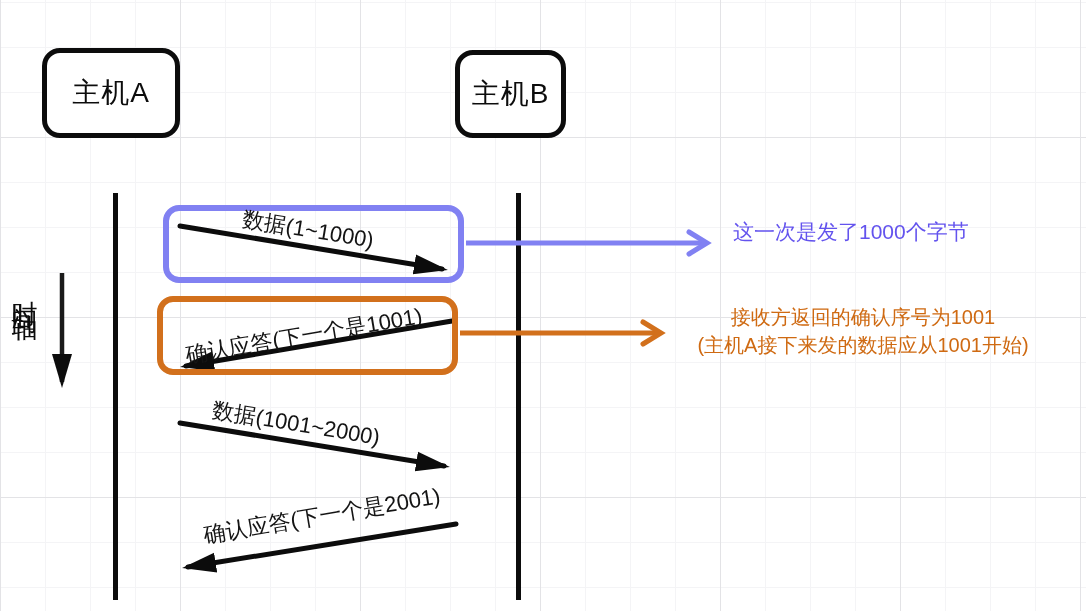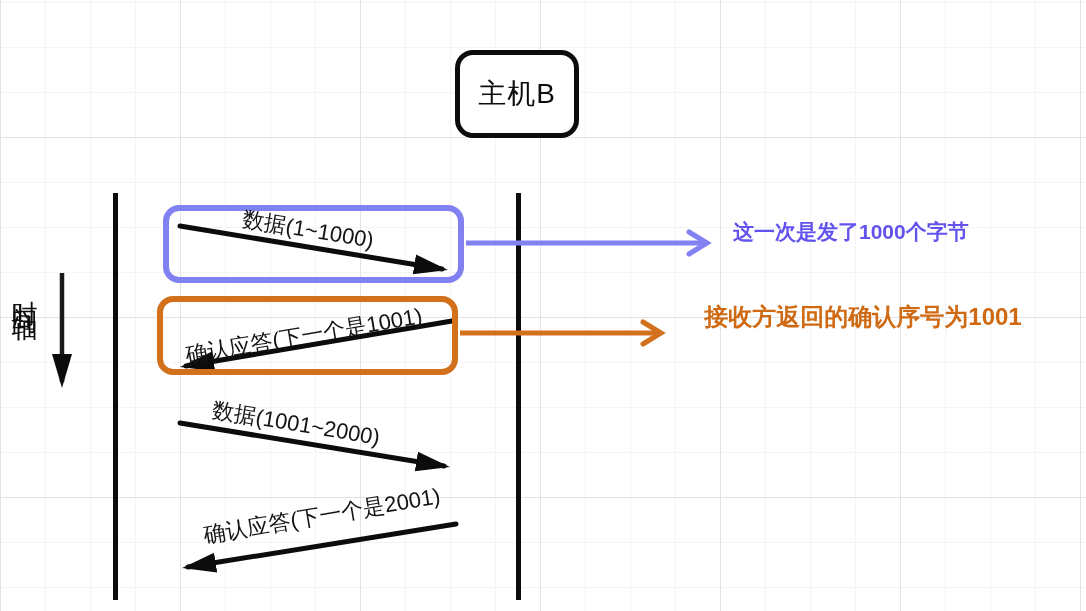--- a/index.html
+++ b/index.html
@@ -15,47 +15,50 @@
     background-size:180px 180px,180px 180px,45px 45px,45px 45px;
     background-position:0 0,0 137px,0 0,0 2px;
   }
   .host-box{
     position:absolute;box-sizing:border-box;
     border:5px solid #0c0c0c;border-radius:18px;background:#ffffff;
     display:flex;align-items:center;justify-content:center;
     font-size:28px;color:#0c0c0c;letter-spacing:1px;
   }
   .host-a{left:42px;top:48px;width:138px;height:90px;}
-  .host-b{left:455px;top:50px;width:124px;height:88px;}
+  .host-b{left:455px;top:50px;width:111px;height:88px;}
   .lifeline{position:absolute;width:5px;background:#0c0c0c;}
   .lifeline-a{left:113px;top:193px;height:407px;}
   .lifeline-b{left:516px;top:193px;height:407px;}
   .time-axis-label{
     position:absolute;left:10px;top:280px;
     writing-mode:vertical-lr;text-orientation:upright;
     font-size:26px;color:#0c0c0c;letter-spacing:7px;line-height:30px;
   }
   .arrows-layer{position:absolute;left:0;top:0;width:1086px;height:611px;pointer-events:none;}
   .hl-box{position:absolute;box-sizing:border-box;border-radius:16px;background:transparent;}
   .hl-purple{left:163px;top:205px;width:301px;height:78px;border:6px solid #8181f2;}
   .hl-orange{left:157px;top:296px;width:301px;height:79px;border:6px solid #d2701c;}
   .msg-label{
     position:absolute;white-space:nowrap;font-size:22px;color:#141414;
     transform:translate(-50%,-50%) rotate(var(--rot));
   }
-  .ann{position:absolute;font-weight:bold;white-space:nowrap;}
+  .ann{position:absolute;font-weight:normal;white-space:nowrap;}
   .ann div{line-height:28px;}
   .ann-purple{left:733px;top:218px;font-size:21px;color:#6353ee;text-align:left;}
-  .ann-orange{left:640px;top:303px;width:446px;font-size:24px;color:#cf6a12;text-align:center;}
+  .ann-orange{left:640px;top:303px;width:446px;font-size:20px;color:#cf6a12;text-align:center;}
 </style>
 </head>
 <body>
 
 <div class="canvas">
 
+  <div class="host-box host-a">
+    <span>主机A</span>
+  </div>
   <div class="host-box host-b">
     <span>主机B</span>
   </div>
 
   <div class="lifeline lifeline-a"></div>
   <div class="lifeline lifeline-b"></div>
 
   <div class="time-axis-label">时间轴</div>
 
   <svg class="arrows-layer" width="1086" height="611" viewBox="0 0 1086 611">
@@ -88,15 +91,16 @@
   <div class="msg-label" style="--rot:9.5deg;left:308px;top:230px;">数据(1~1000)</div>
   <div class="msg-label" style="--rot:-9.5deg;left:304px;top:336px;">确认应答(下一个是1001)</div>
   <div class="msg-label" style="--rot:9.5deg;left:296px;top:424px;">数据(1001~2000)</div>
   <div class="msg-label" style="--rot:-9.5deg;left:322px;top:516px;">确认应答(下一个是2001)</div>
 
   <div class="ann ann-purple">
     <div>这一次是发了1000个字节</div>
   </div>
   <div class="ann ann-orange">
     <div>接收方返回的确认序号为1001</div>
+    <div>(主机A接下来发的数据应从1001开始)</div>
   </div>
 
 </div>
 
 </body></html>

